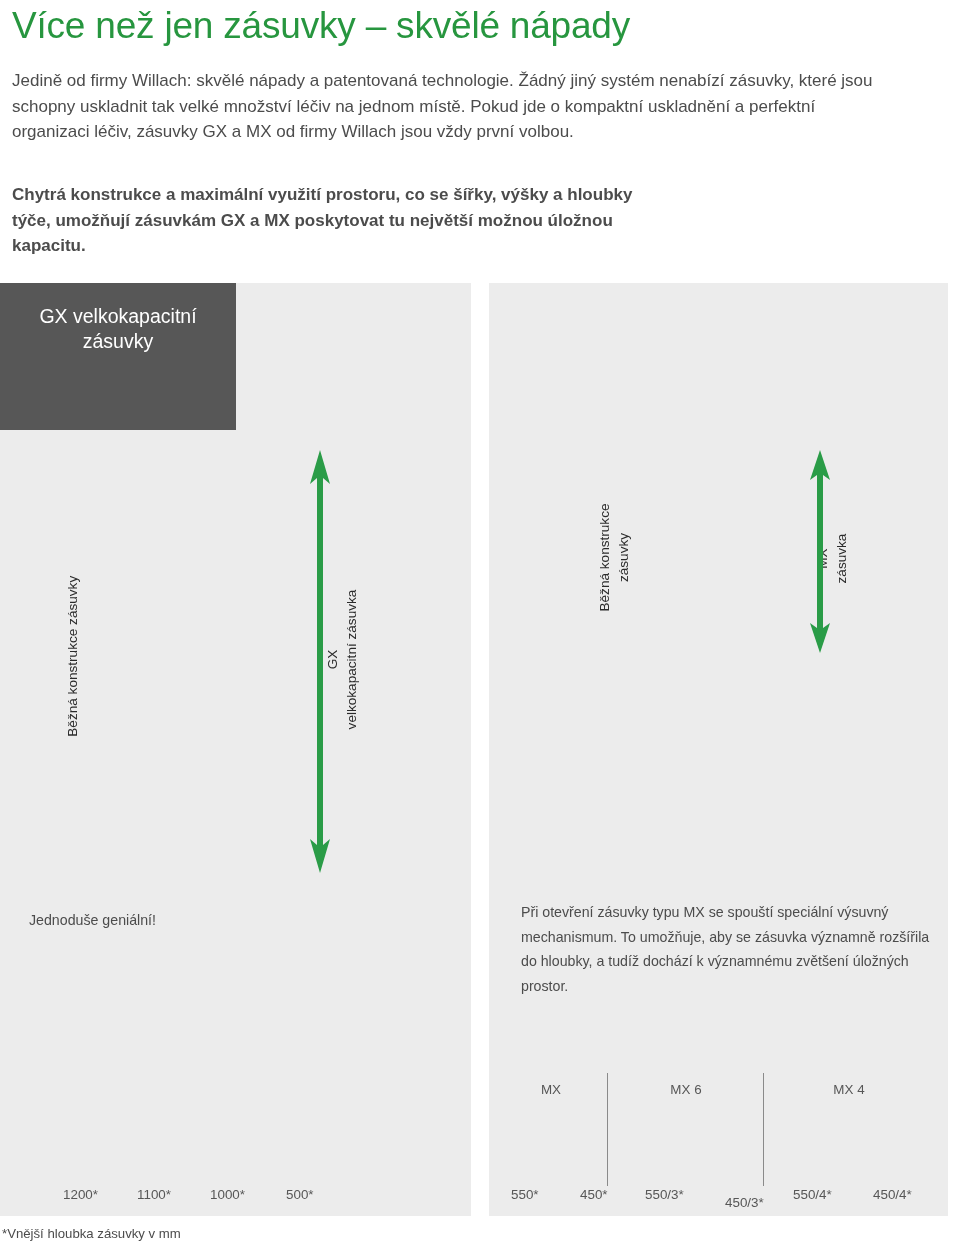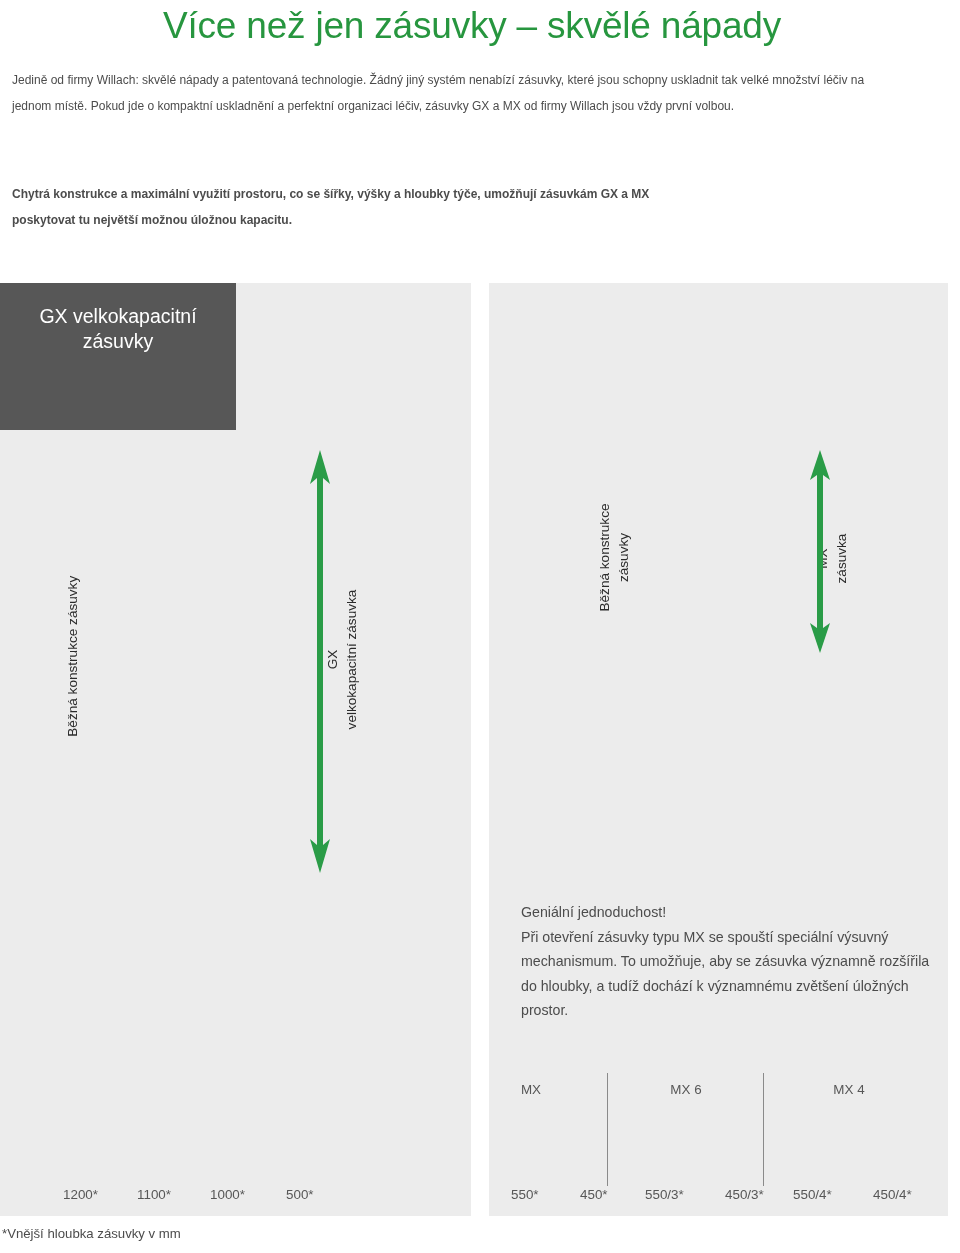--- a/index.html
+++ b/index.html
@@ -16,29 +16,28 @@
   .heading {
     position: absolute;
     left: 12px; top: 2px;
     width: 920px;
     font-size: 37px;
     font-weight: 400;
     color: #27963f;
     letter-spacing: -0.2px;
     line-height: 48px;
     white-space: nowrap;
-    text-align: center;
   }
 
   
   .intro {
     position: absolute;
     left: 12px;
     width: 872px;
-    font-size: 12px;
+    font-size: 17px;
     line-height: 25.5px;
     color: #4c4c4c;
     font-weight: 400;
   }
   .intro-1 { top: 68px; }
   .intro-2 { top: 182px; width: 640px; font-weight: bold; }
 
   
   .panel {
     position: absolute;
@@ -110,21 +109,21 @@
   .bt-right { left: 521px; top: 900px; width: 420px; }
 
   
   .mxlabel {
     position: absolute;
     color: #575757;
     font-size: 13.4px;
     text-align: center;
     width: 110px;
   }
-  .mx-l1 { left: 476px; top: 1082px; }
+  .mx-l1 { left: 496px; top: 1082px; }
   .mx-l2 { left: 631px; top: 1082px; }
   .mx-l3 { left: 794px; top: 1082px; }
 
   .vsep {
     position: absolute;
     width: 1px;
     background: #8a8a8a;
     top: 1073px;
     height: 113px;
   }
@@ -143,21 +142,21 @@
   .dim-row-right { top: 1187px; }
 
   .dl-1 { left: 63px;  width: 70px; }
   .dl-2 { left: 137px; width: 70px; }
   .dl-3 { left: 210px; width: 70px; }
   .dl-4 { left: 286px; width: 70px; }
 
   .dr-1 { left: 511px; width: 70px; }
   .dr-2 { left: 580px; width: 70px; }
   .dr-3 { left: 645px; width: 80px; }
-  .dr-4 { left: 725px; width: 80px; }
+  .dr-4 { left: 725px; width: 80px; margin-top: 8px; }
   .dr-5 { left: 793px; width: 80px; }
   .dr-6 { left: 873px; width: 80px; }
 
   
   .footnote {
     position: absolute;
     left: 2px; top: 1226px;
     font-size: 13.2px;
     color: #4c4c4c;
   }
@@ -195,24 +194,24 @@
     </svg>
   </div>
 
   <div class="arrow arrow-mx">
     <svg width="26" height="203" viewBox="0 0 26 203" xmlns="http://www.w3.org/2000/svg">
       <path d="M13 0 L23 30 L16 25 L16 178 L23 173 L13 203 L3 173 L10 178 L10 25 L3 30 Z" fill="#2a9c47"></path>
     </svg>
   </div>
 
   <div class="bottom-text bt-left">
+    <div>Jednoduše geniální!</div>
   </div>
 
   <div class="bottom-text bt-right">
-    <div>Geniální jednoduchost!</div>
     <div>Při otevření zásuvky typu MX se spouští speciální výsuvný mechanismum. To umožňuje, aby se zásuvka významně rozšířila do hloubky, a tudíž dochází k významnému zvětšení úložných prostor.</div>
   </div>
 
   <div class="mxlabel mx-l1">MX</div>
   <div class="mxlabel mx-l2">MX 6</div>
   <div class="mxlabel mx-l3">MX 4</div>
 
   <div class="vsep vsep-1"></div>
   <div class="vsep vsep-2"></div>
 

